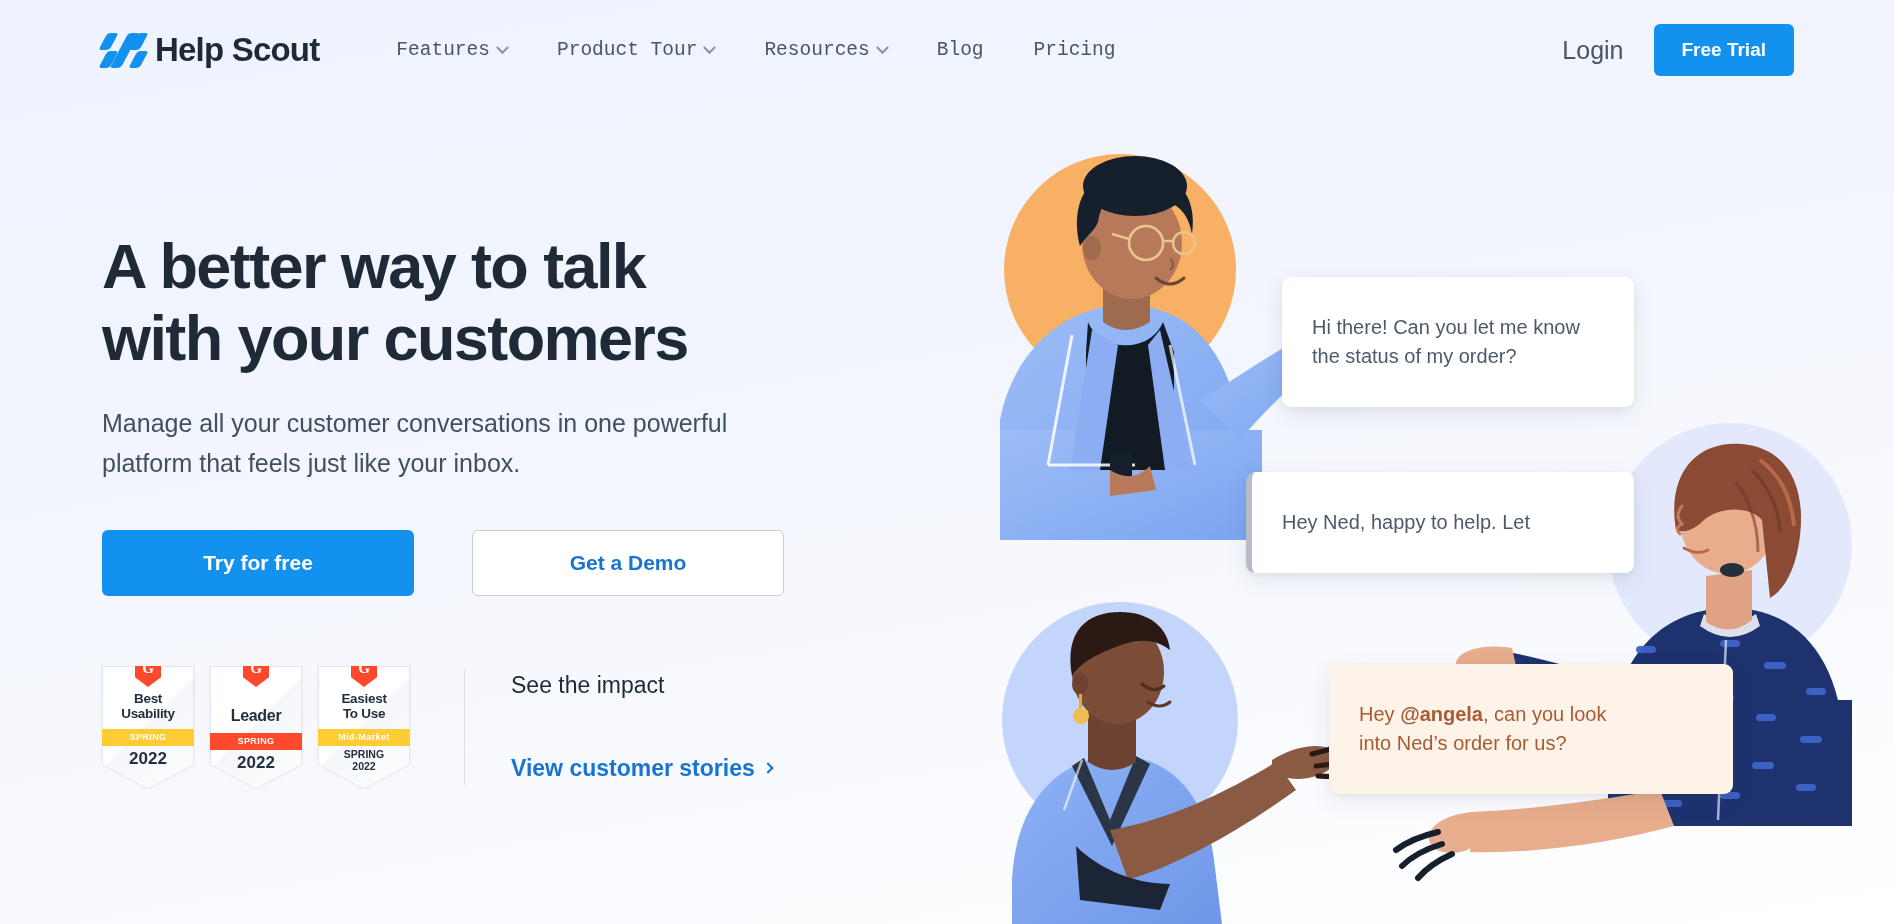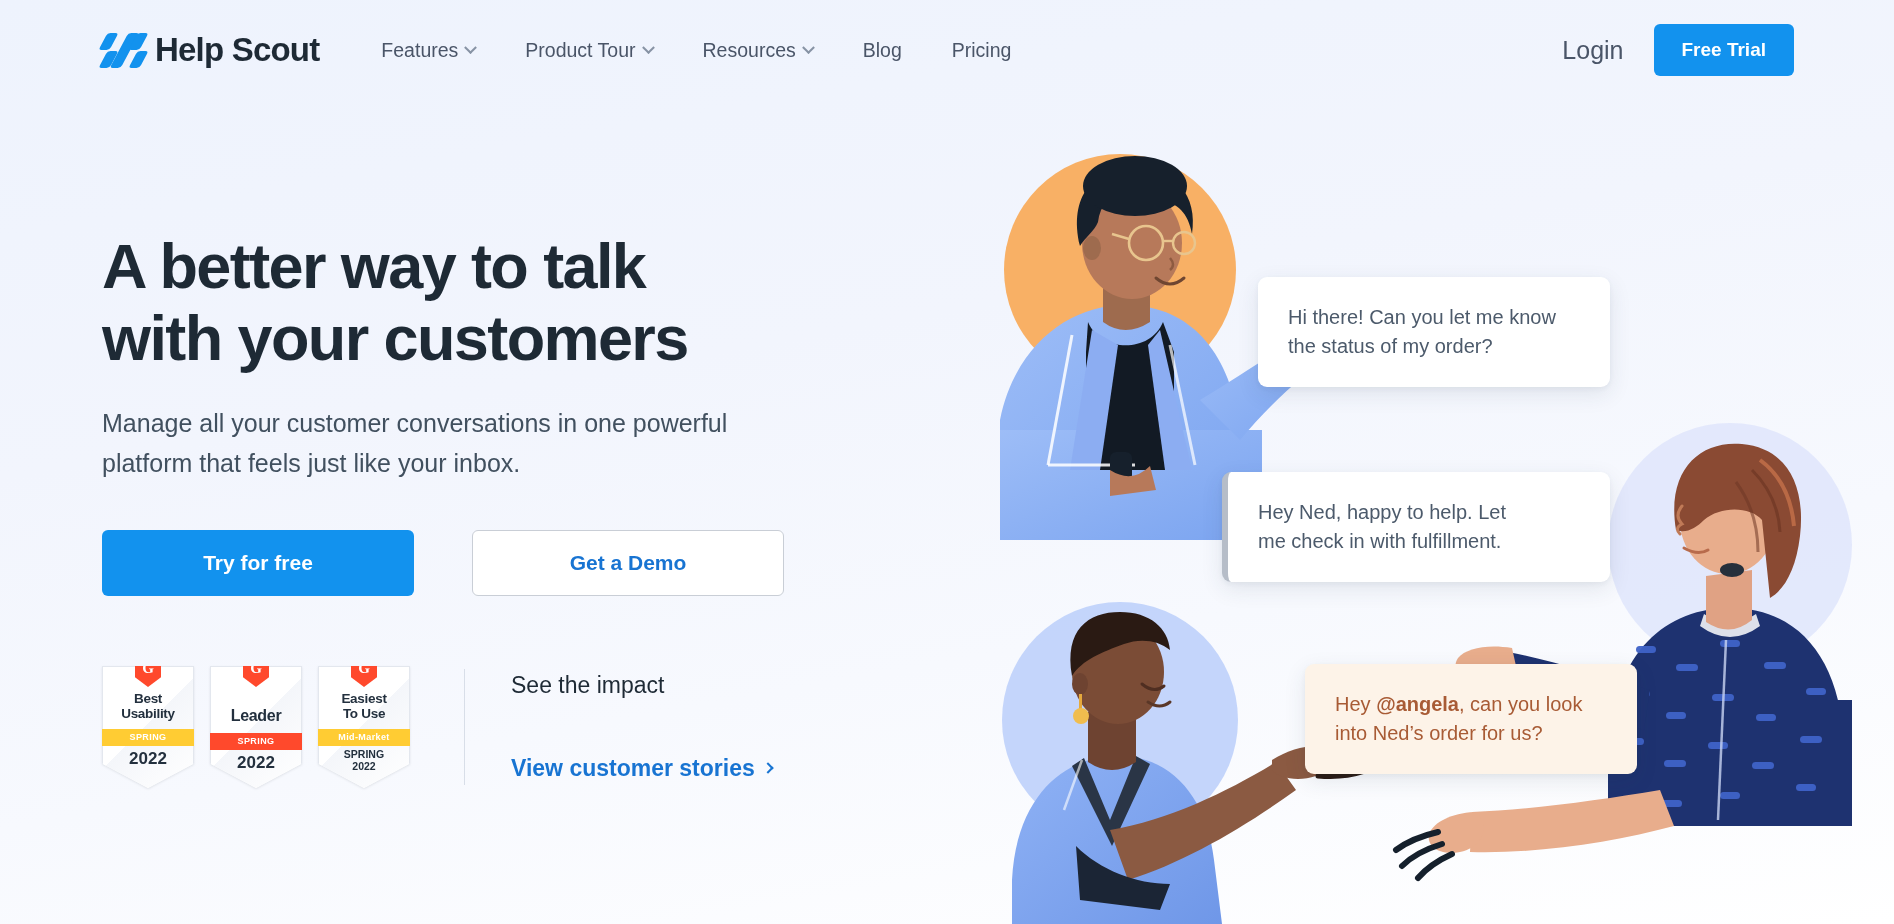--- a/index.html
+++ b/index.html
@@ -17,20 +17,21 @@
   }
 
   
   .header {
     height: 100px;
     display: flex;
     align-items: center;
     padding: 0 100px 0 102px;
     position: relative;
     z-index: 40;
+    gap: 15px;
   }
   .brand {
     display: flex;
     align-items: center;
     gap: 11px;
     text-decoration: none;
     margin-right: 62px;
   }
   .logo-mark {
     width: 42px; height: 40px;
@@ -79,20 +80,21 @@
     font-weight: 700;
     color: #1e2a35;
     letter-spacing: -0.8px;
     white-space: nowrap;
   }
 
   .nav {
     display: flex;
     align-items: center;
     gap: 50px;
+    font-family: Liberation Mono, monospace;
   }
   .nav-item {
     display: inline-flex;
     align-items: center;
     gap: 8px;
     font-size: 19.5px;
     color: #4a5568;
     text-decoration: none;
     white-space: nowrap;
     cursor: pointer;
@@ -300,37 +302,38 @@
   .hero-art svg { display: block; width: 100%; height: 100%; }
 
   
   .bubble {
     position: absolute;
     border-radius: 9px;
     z-index: 25;
     font-size: 20px;
     line-height: 1.45;
     color: #4c5a6b;
-    padding: 26px 30px;
+    padding: 36px 30px;
     box-shadow: 0 7px 22px rgba(40,55,80,.10), 0 2px 5px rgba(40,55,80,.05);
+    margin-left: 24px;
   }
   .bubble-white { background: #ffffff; }
   .bubble-bar {
     background: #ffffff;
     border-left: 6px solid #b6bdc8;
   }
   .bubble-peach {
     background: #fdf3e8;
     color: #a85b35;
   }
   .bubble-peach b { font-weight: 700; color: #a85b35; }
 
   #bubble-1 { left: 1258px; top: 277px; width: 352px; }
   #bubble-2 { left: 1222px; top: 472px; width: 388px; }
-  #bubble-3 { left: 1305px; top: 664px; width: 332px; }
+  #bubble-3 { left: 1305px; top: 664px; width: 404px; }
 </style>
 </head>
 <body>
 
 <header class="header">
 
   <a class="brand" href="#">
     <span class="logo-mark">
       <span class="s1"></span>
         <span class="s2"></span>
@@ -590,21 +593,20 @@
   </svg>
 </div>
 
 <div class="bubble bubble-white" id="bubble-1">
   <div>Hi there! Can you let me know</div>
   <div>the status of my order?</div>
 </div>
 
 <div class="bubble bubble-bar" id="bubble-2">
   <div>Hey Ned, happy to help. Let</div>
-  <div>me check in with fulfillment.</div>
 </div>
 
 <div class="bubble bubble-peach" id="bubble-3">
   <div>
     <span>Hey </span><b>@angela</b><span>, can you look</span>
   </div>
   <div>into Ned’s order for us?</div>
 </div>
 
 </body></html>

